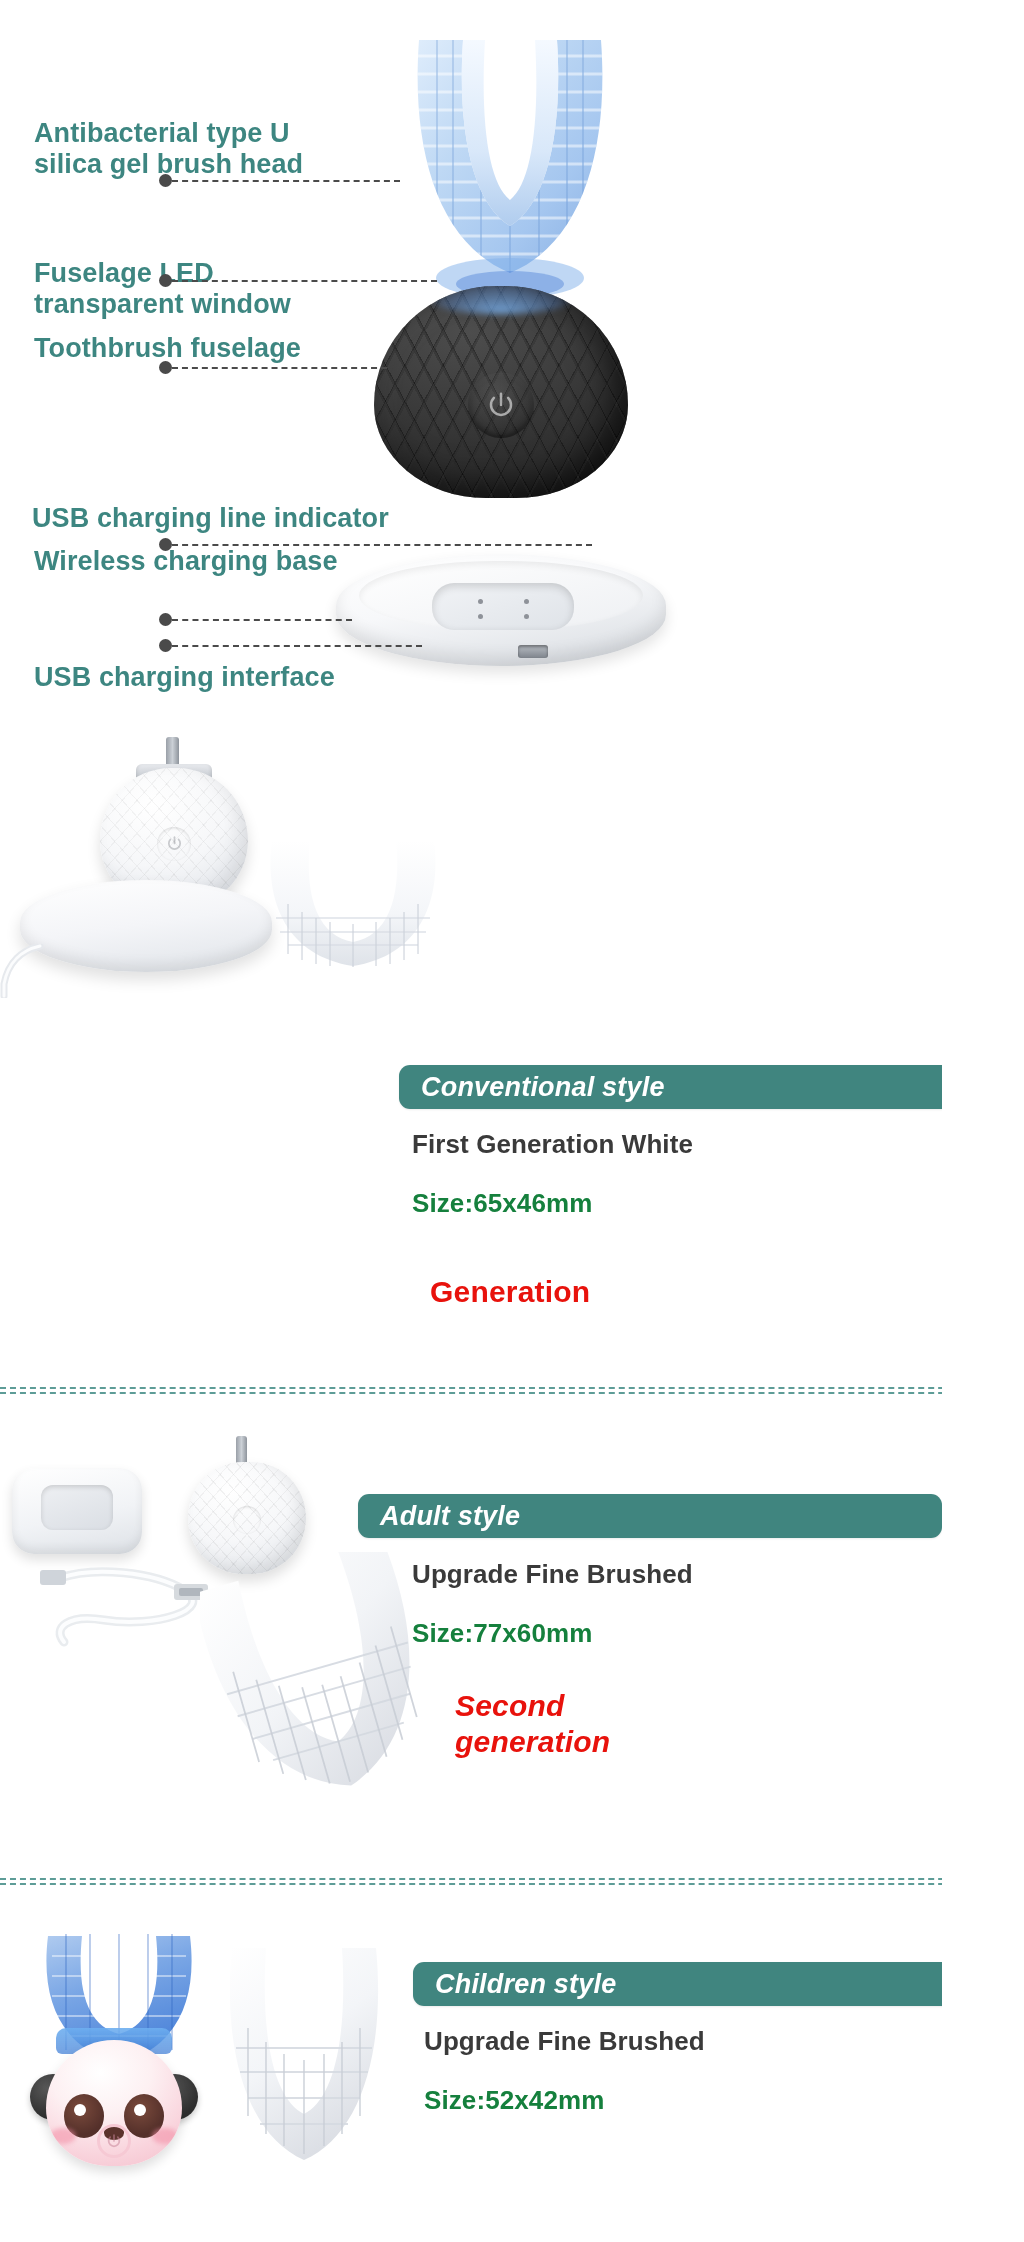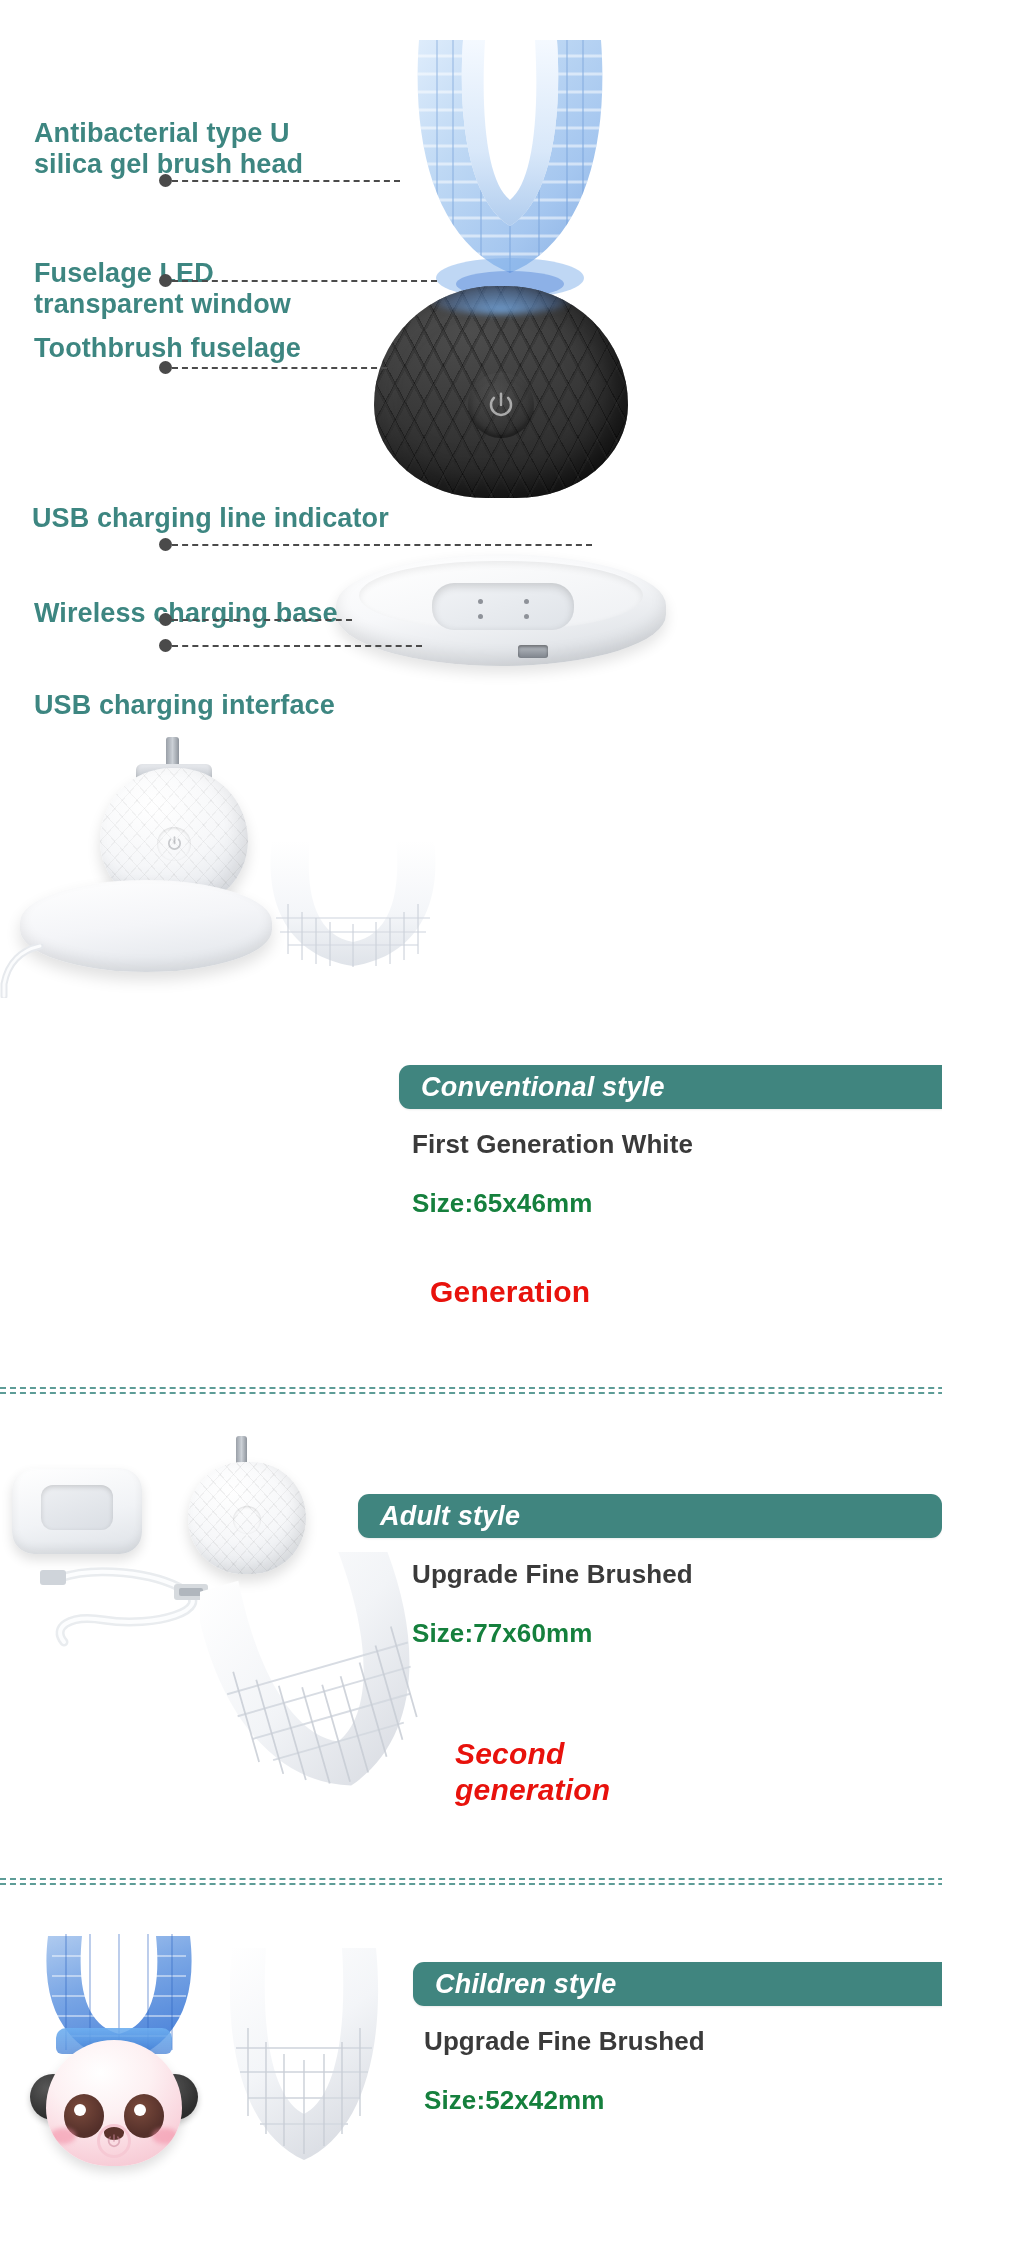--- a/index.html
+++ b/index.html
@@ -412,25 +412,25 @@
   <div class="leader" style="left:172px; top:280px; width:265px;"></div>
 
   <div class="callout-label" style="left:34px; top:333px;">Toothbrush fuselage</div>
   <div class="leader-dot" style="left:159px; top:361px;"></div>
   <div class="leader" style="left:172px; top:367px; width:215px;"></div>
 
   <div class="callout-label" style="left:32px; top:503px;">USB charging line indicator</div>
   <div class="leader-dot" style="left:159px; top:538px;"></div>
   <div class="leader" style="left:172px; top:544px; width:420px;"></div>
 
-  <div class="callout-label" style="left:34px; top:598px;">Wireless charging base</div>
+  <div class="callout-label" style="left:34px; top:546px;">Wireless charging base</div>
   <div class="leader-dot" style="left:159px; top:613px;"></div>
   <div class="leader" style="left:172px; top:619px; width:180px;"></div>
 
-  <div class="callout-label" style="left:34px; top:662px;margin-top:28px;">USB charging interface</div>
+  <div class="callout-label" style="left:34px; top:662px;">USB charging interface</div>
   <div class="leader-dot" style="left:159px; top:639px;"></div>
   <div class="leader" style="left:172px; top:645px; width:250px;"></div>
 
   <div class="g1-post"></div>
   <div class="g1-collar"></div>
   <div class="g1-handle">
     <div class="pbtn">
       <svg viewBox="0 0 24 24" fill="none" stroke="#5a5f66" stroke-width="2.4" stroke-linecap="round">
         <path d="M12 3 L12 12"></path>
           <path d="M6.3 6.3 A8 8 0 1 0 17.7 6.3"></path>
@@ -535,21 +535,21 @@
         </g>
       </g>
     </svg>
   </div>
 
   <div class="banner" style="left:358px; top:1494px; width:584px; height:44px;">
     <span>Adult style</span>
   </div>
   <div class="spec-sub" style="left:412px; top:1559px;">Upgrade Fine Brushed</div>
   <div class="spec-size" style="left:412px; top:1618px;">Size:77x60mm</div>
-  <div class="gen-red italic" style="left:455px; top:1736px;font-style:italic;">Second
+  <div class="gen-red italic" style="left:455px; top:1688px;font-style:italic;">Second
 generation</div>
 
   <div class="divider" style="top:1878px;">
     <i></i>
       <i></i>
   </div>
 
   <div class="u-brush" style="left:34px; top:1930px;">
     <svg viewBox="0 0 170 140" width="170" height="140">
       <defs>

